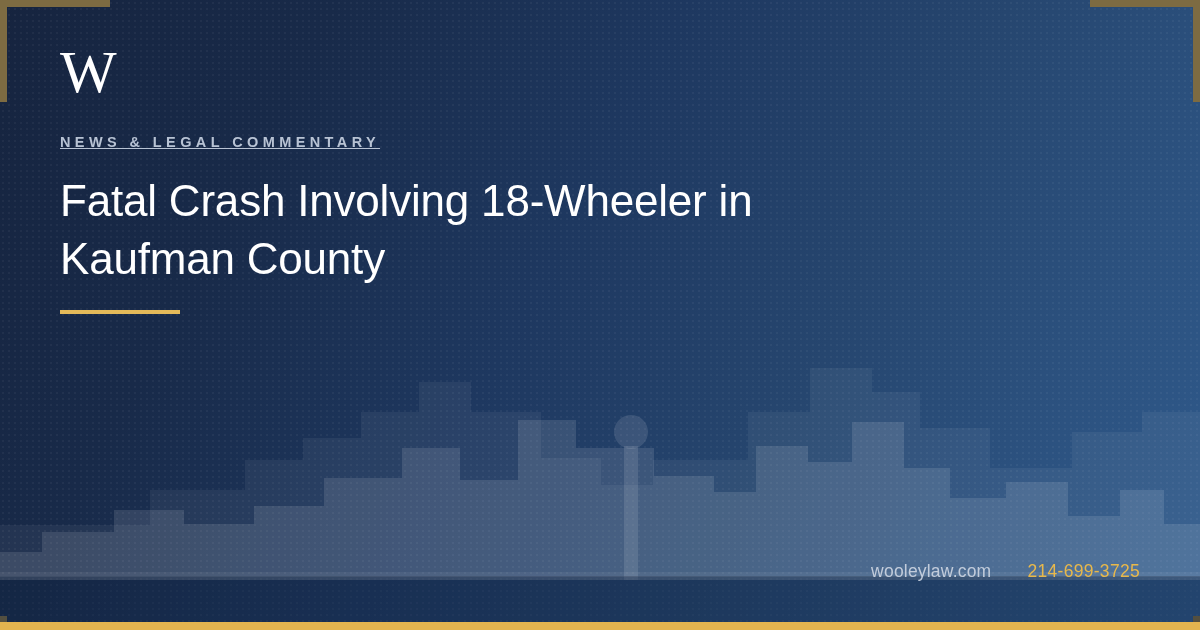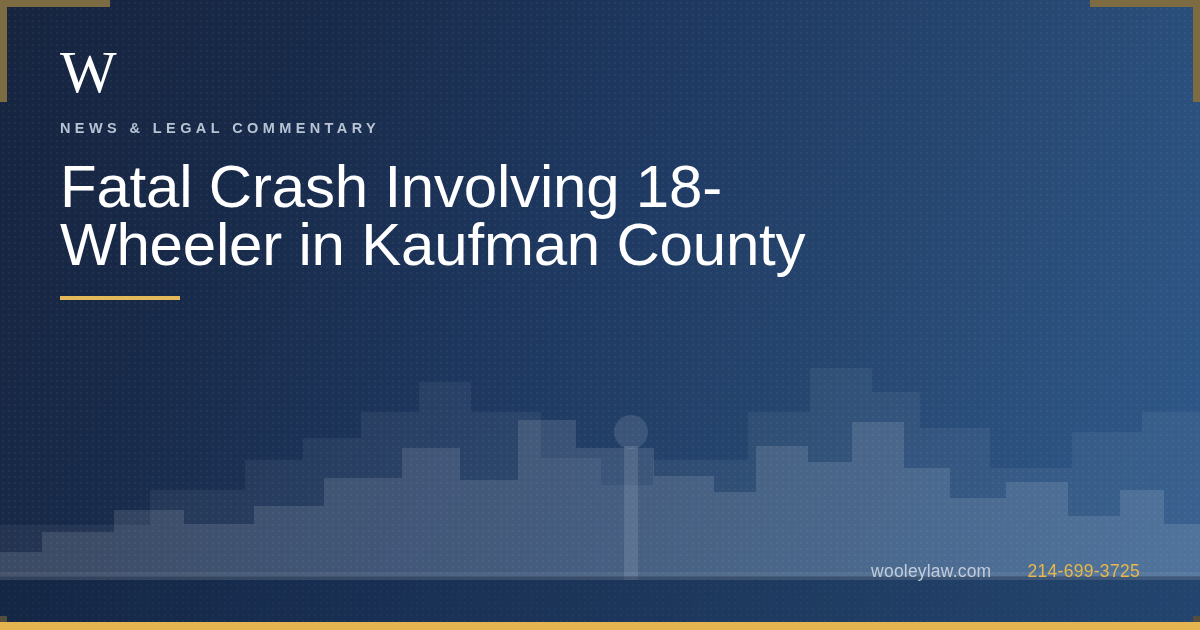--- a/index.html
+++ b/index.html
@@ -76,32 +76,33 @@
     font-family:"Liberation Serif", serif;
     font-size:60px;
     line-height:60px;
     color:#ffffff;
     letter-spacing:1px;
     font-weight:400;
     height:62px;
   }
 
   #eyebrow {
-    margin-top:16px;
+    margin-top:30px;
     font-size:14.5px;
     letter-spacing:4.4px;
     font-weight:600;
     color:#b8c3d4;
     text-transform:uppercase;
     white-space:nowrap;
+    text-decoration:underline;
   }
 
   #headline {
     margin-top:22px;
-    font-size:60px;
+    font-size:44px;
     line-height:58px;
     font-weight:400;
     color:#ffffff;
     max-width:840px;
     letter-spacing:-0.2px;
   }
 
   #rule {
     margin-top:22px;
     width:120px; height:4px;

